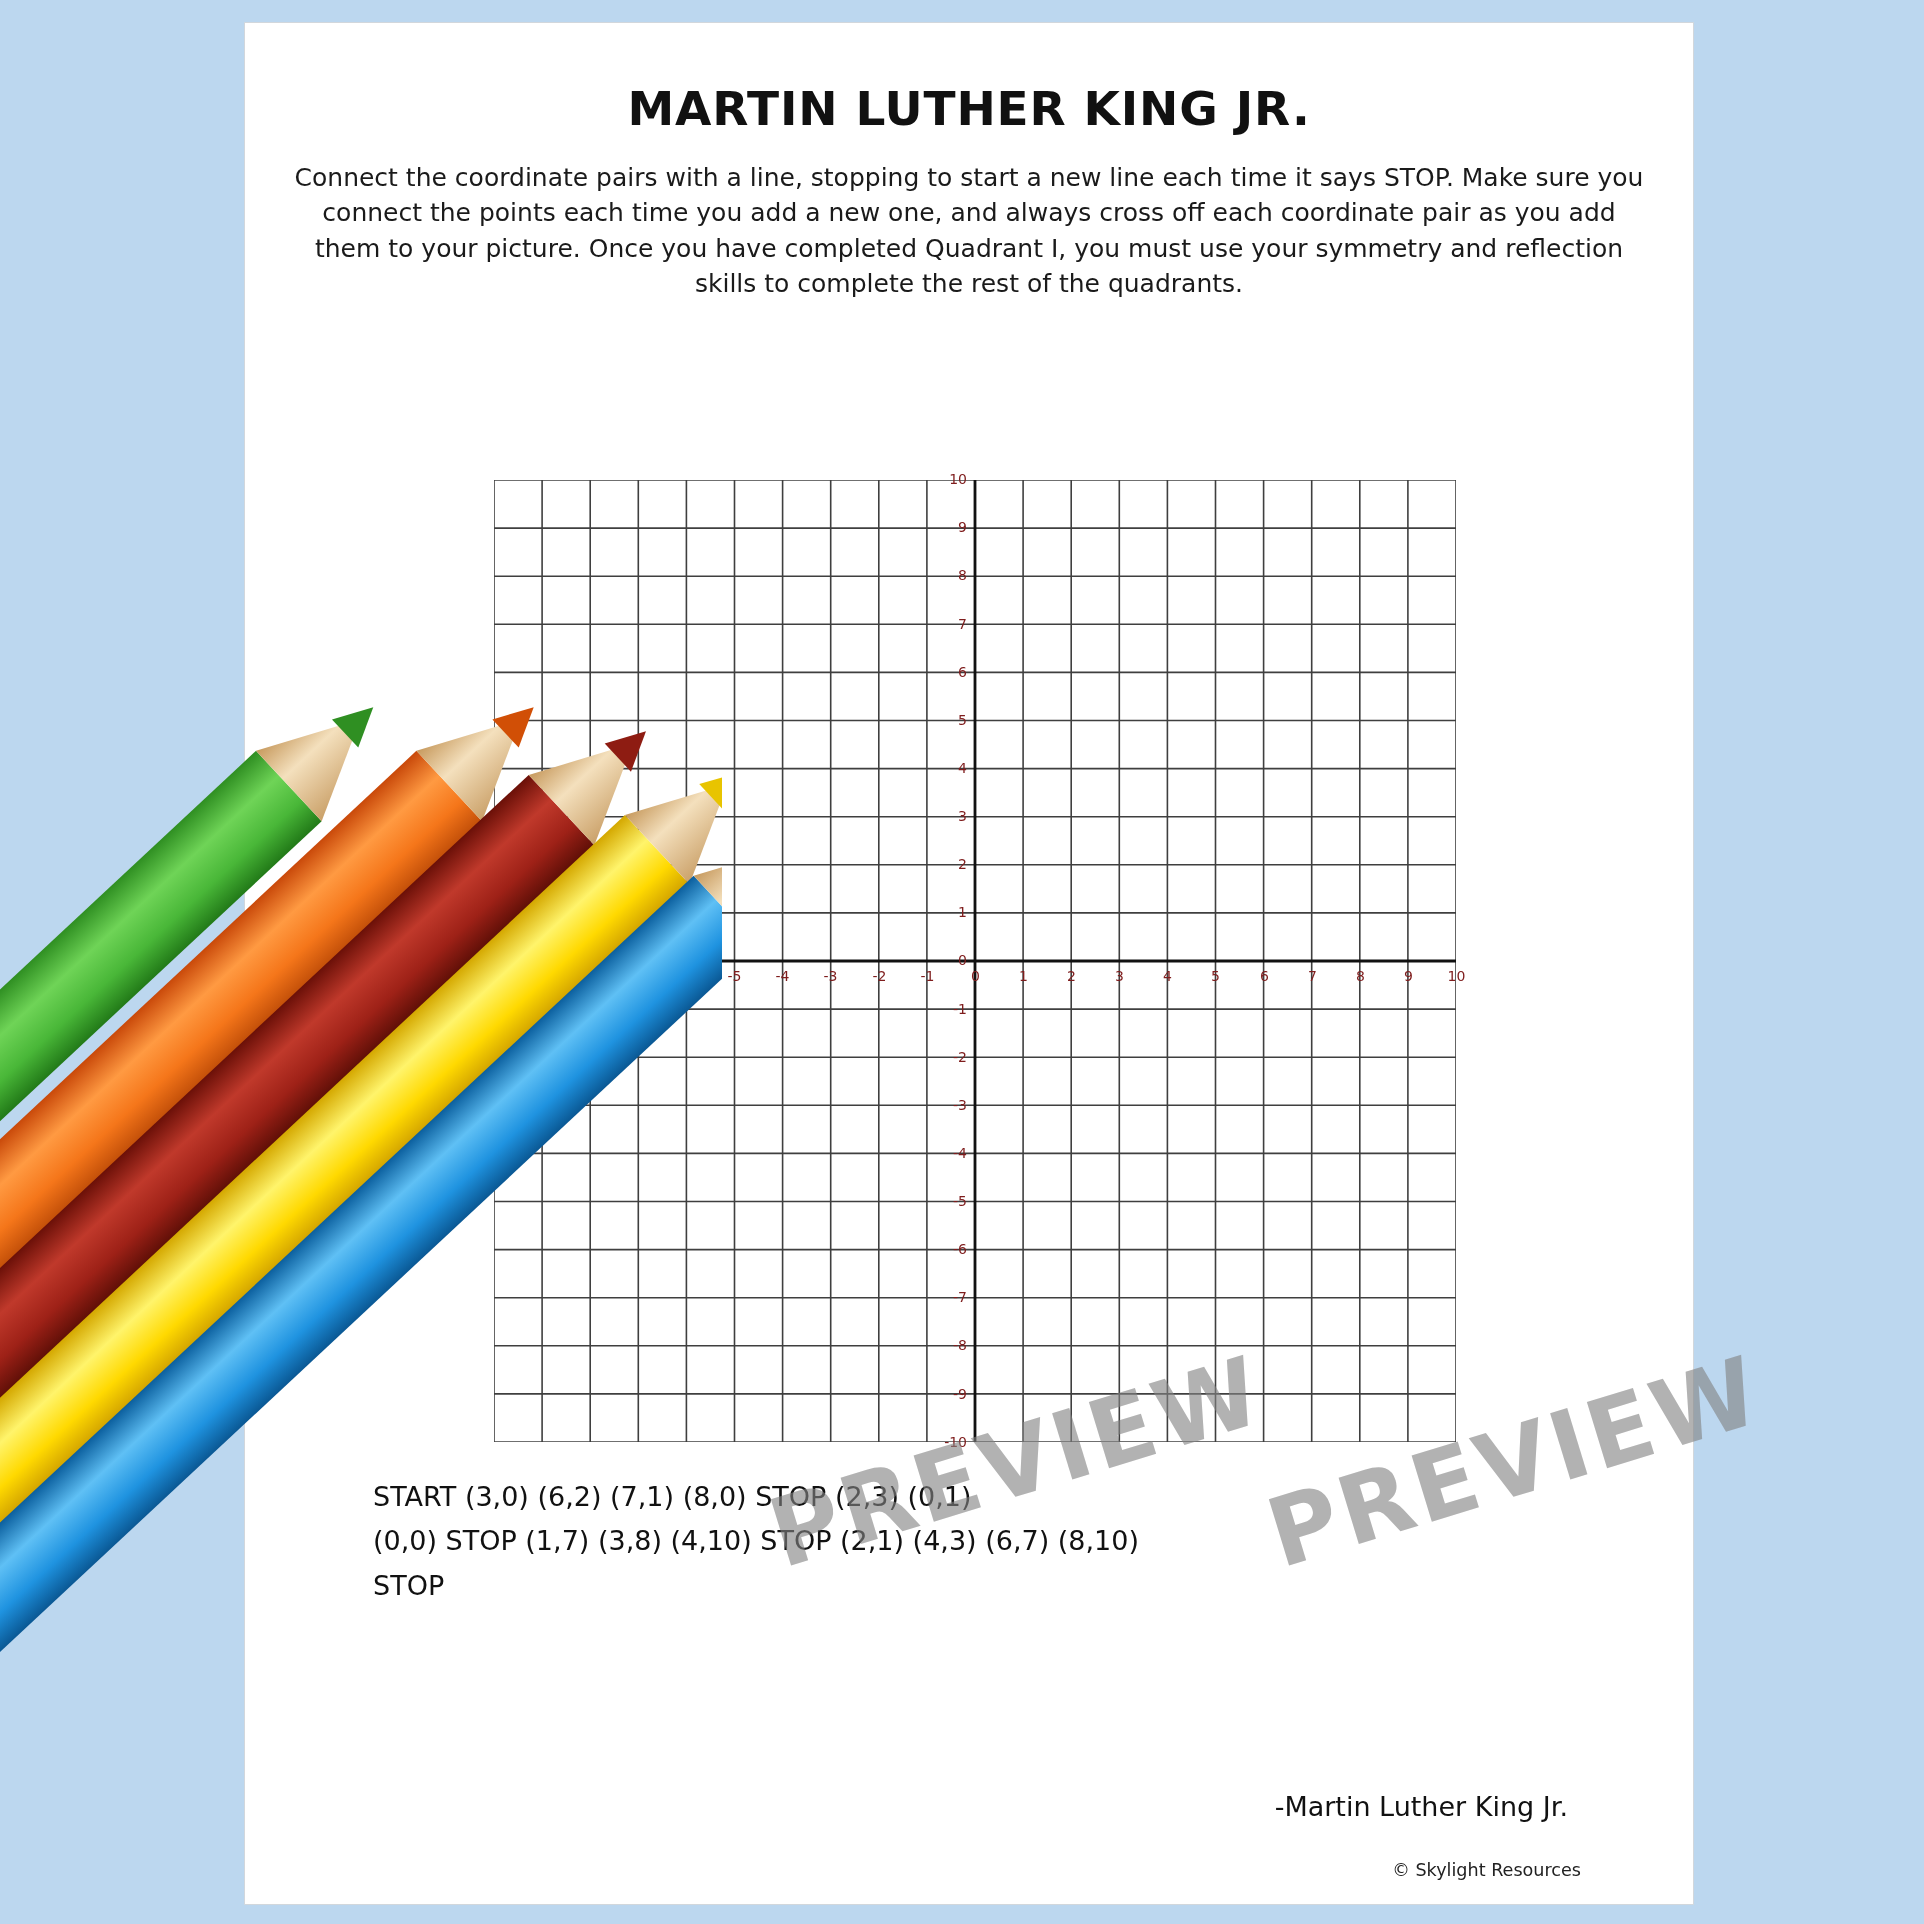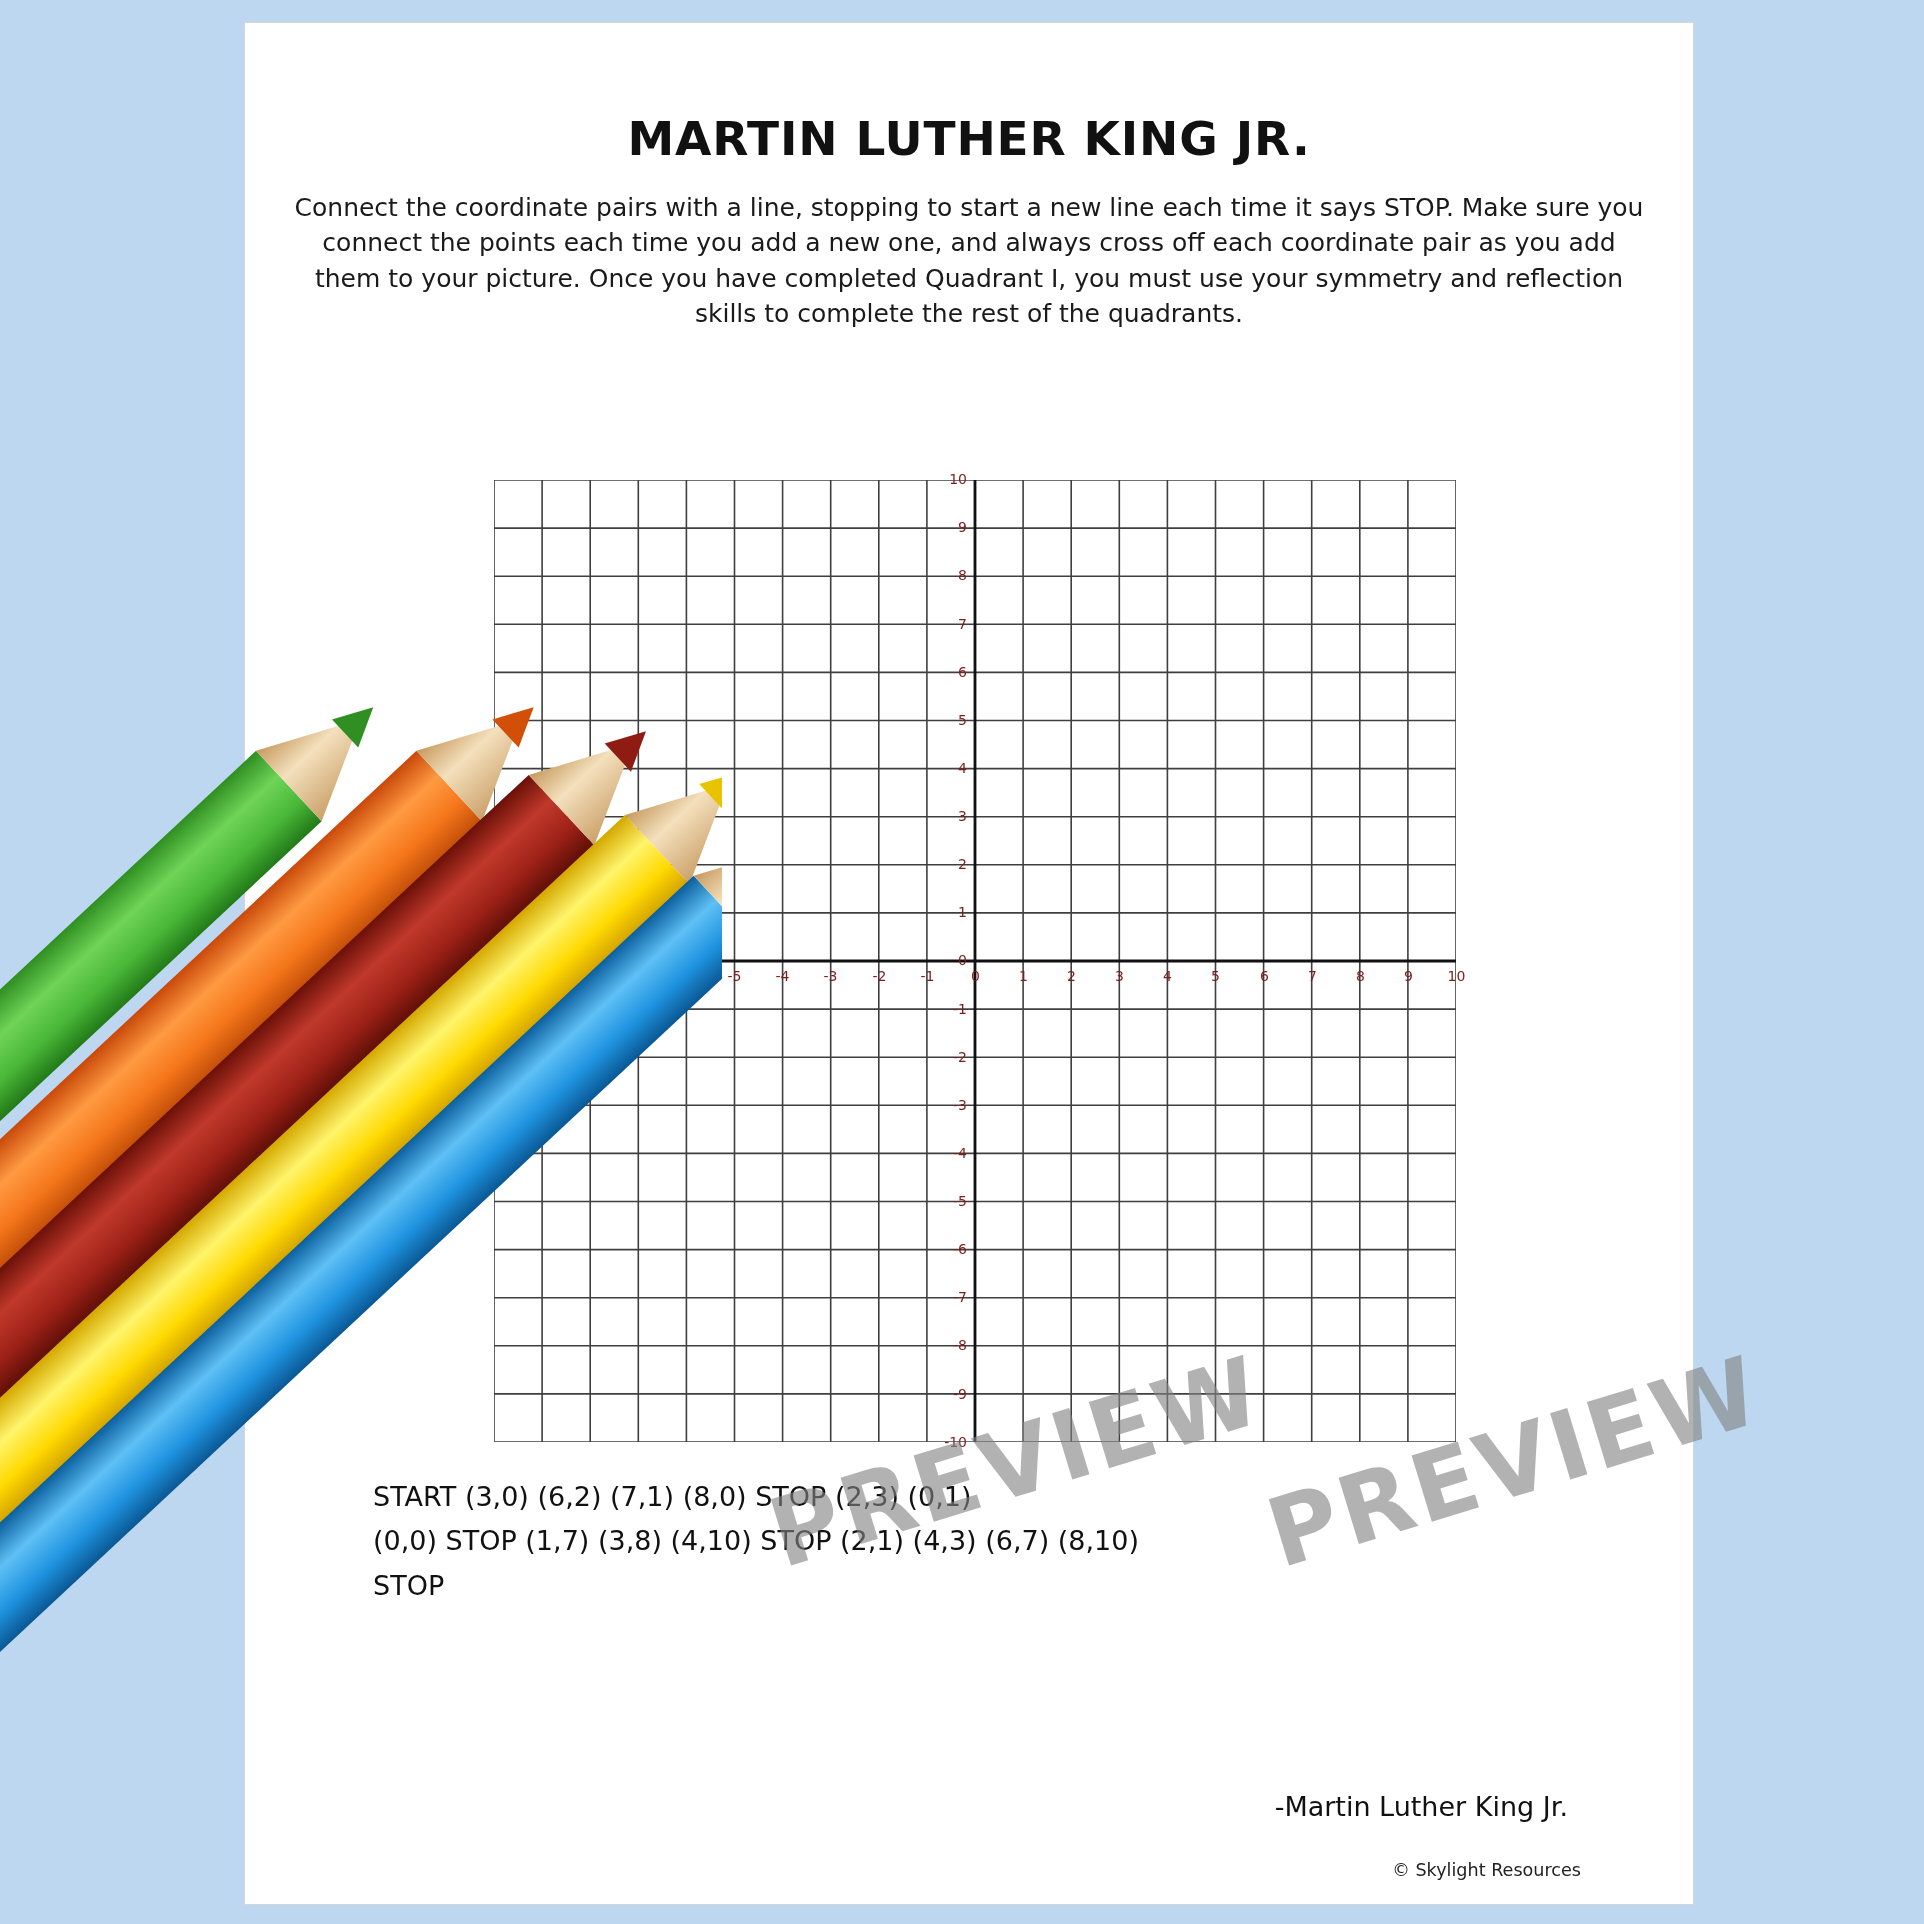--- a/index.html
+++ b/index.html
@@ -19,21 +19,21 @@
     box-shadow:0 0 0 0.8px #d8d8d8;
   }
   
   .title{
     text-align:center;
     font-family:"DejaVu Sans", sans-serif;
     font-weight:bold;
     letter-spacing:0.8px;
   }
   #title-main{
-    margin-top:88px;
+    margin-top:58px;
     font-size:47px;
     color:#111;
     text-transform:uppercase;
   }
   #title-sub{
     margin-top:13px;
     font-size:32px;
     color:#111;
     text-transform:uppercase;
   }

